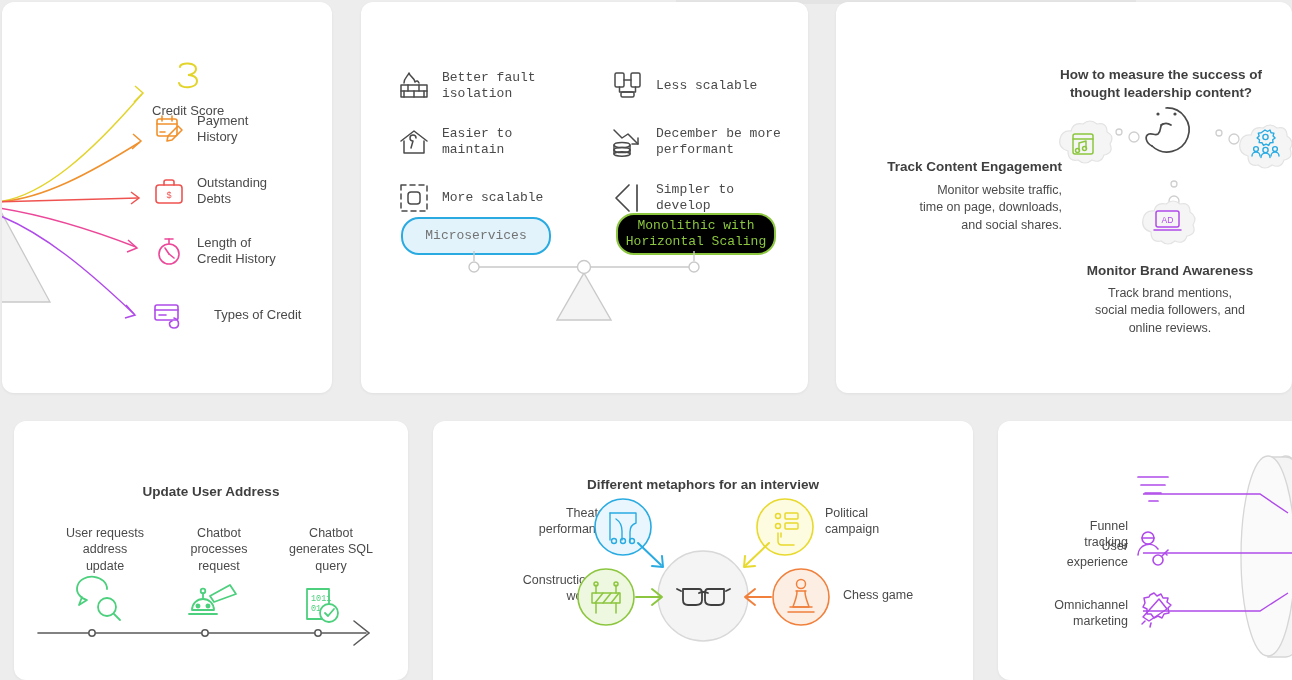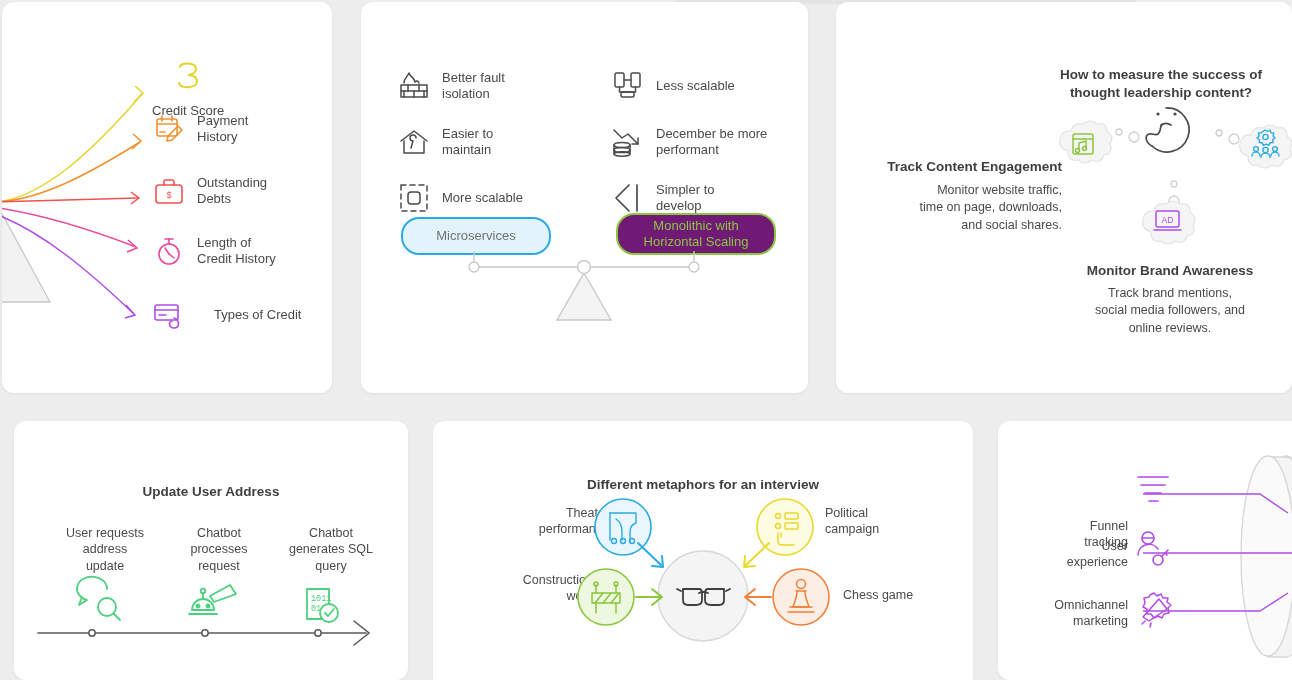--- a/index.html
+++ b/index.html
@@ -21,21 +21,21 @@
   
   .ttl{font-size:13.5px;font-weight:bold;color:#3f3f3f;text-align:center;line-height:1.35;margin-top:16px;}
 
   
   #card1{left:2px;top:2px;width:330px;height:391px;}
   .c1row{position:absolute;display:flex;align-items:center;gap:11px;}
   .c1ico{width:34px;height:34px;flex:0 0 34px;display:block;}
   .c1txt{font-size:13px;line-height:1.25;color:#4a4a4a;white-space:pre-line;}
 
   
-  #card2{left:361px;top:2px;width:447px;height:391px;}
+  #card2{left:361px;top:2px;width:447px;height:391px;font-family:Liberation Mono, monospace;}
   .c2col{position:absolute;top:64px;}
   .c2item{display:flex;align-items:center;gap:11px;margin-bottom:16px;height:40px;}
   .c2ico{width:34px;height:34px;flex:0 0 34px;}
   .c2txt{font-size:13px;line-height:1.25;white-space:pre-line;color:#4a4a4a;}
   .pill{
     position:absolute;border-radius:18px;border:2px solid;
     display:flex;align-items:center;justify-content:center;text-align:center;
     font-size:13px;line-height:1.22;
   }
 
@@ -223,21 +223,21 @@
           </g>
         </svg>
         <div class="c2txt">Simpler to
 develop</div>
       </div>
     </div>
 
     <div class="pill" style="left:40px;top:215px;width:146px;height:34px;border-color:#29ABE2;background:#E2F3FC;color:#737373;">
       <span>Microservices</span>
     </div>
-    <div class="pill" style="left:255px;top:211px;width:156px;height:38px;border-color:#8CC63F;background:#701a75;color:#8CC63F;white-space:pre-line;">
+    <div class="pill" style="left:255px;top:211px;width:156px;height:38px;border-color:#8CC63F;background:#000000;color:#8CC63F;white-space:pre-line;">
       <span>Monolithic with
 Horizontal Scaling</span>
     </div>
 
     <svg width="447" height="391" style="position:absolute;left:0;top:0;pointer-events:none;">
       <g fill="none" stroke="#c9c9c9" stroke-width="1.4">
         <path d="M113 249 V259"></path>
         <path d="M333 249 V259"></path>
         <path d="M116 265 H330"></path>
         <circle cx="113" cy="265" r="5" fill="#ffffff"></circle>

